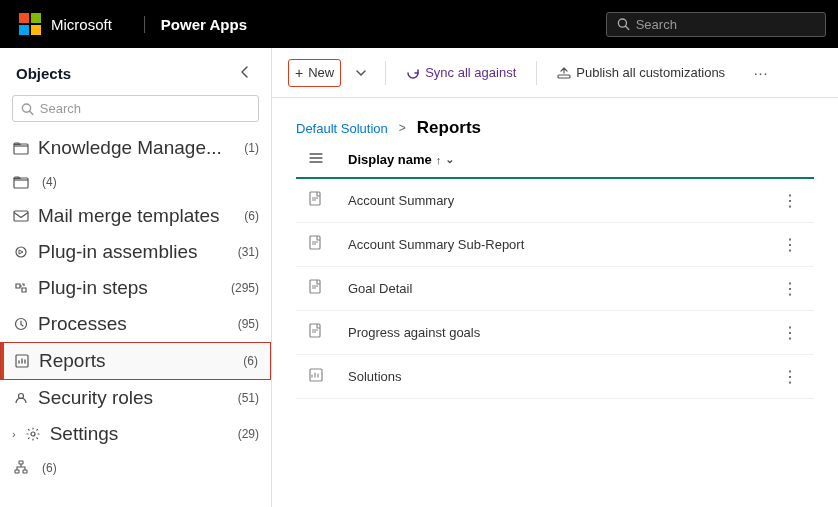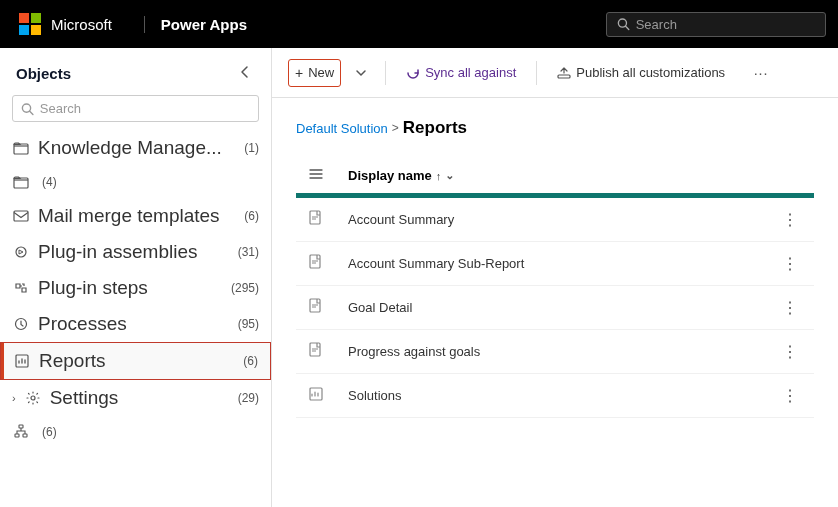--- a/index.html
+++ b/index.html
@@ -237,43 +237,43 @@
     .main-content {
       padding: 20px 24px;
       flex: 1;
       overflow-y: auto;
     }
 
     
     .breadcrumb {
       display: flex;
       align-items: center;
-      gap: 4px;
-      margin-bottom: 20px;
+      gap: 11px;
+      margin-bottom: 4px;
       font-size: 13px;
     }
     .breadcrumb-link {
       color: #0078d4;
       cursor: pointer;
       text-decoration: none;
     }
     .breadcrumb-sep { color: #666; font-size: 12px; }
     .breadcrumb-current { font-size: 17px; font-weight: 600; color: #000; }
 
     
     .data-table {
       width: 100%;
       border-collapse: collapse;
     }
     .data-table th {
       text-align: left;
       padding: 8px 12px;
       font-weight: 600;
       font-size: 13px;
-      border-bottom: 5px solid #0f766e;
+      border-bottom: 2px solid #0f766e;
       color: #000;
     }
     .data-table td {
       padding: 10px 12px;
       border-bottom: 1px solid #f0f0f0;
       font-size: 13px;
       color: #333;
     }
     .th-sort {
       display: flex;
@@ -420,20 +420,30 @@
         <span class="item-icon">
           <svg width="16" height="16" viewBox="0 0 16 16" fill="none">
               <rect x="2" y="2" width="12" height="12" rx="1" stroke="#555" stroke-width="1.2"></rect>
               <path d="M5 10V8M8 10V6M11 10V7" stroke="#555" stroke-width="1.3" stroke-linecap="round"></path>
             </svg>
         </span>
         <span class="item-label">Reports</span>
         <span class="item-count">(6)</span>
       </div>
 
+      <div class="sidebar-item">
+        <span class="item-icon">
+          <svg width="16" height="16" viewBox="0 0 16 16" fill="none">
+              <circle cx="8" cy="6" r="2.5" stroke="#555" stroke-width="1.2"></circle>
+              <path d="M3 13c0-2.76 2.24-5 5-5s5 2.24 5 5" stroke="#555" stroke-width="1.2"></path>
+            </svg>
+        </span>
+        <span class="item-label">Security roles</span>
+        <span class="item-count">(51)</span>
+      </div>
 
       <div class="sidebar-item">
         <span class="chevron-icon">›</span>
         <span class="item-icon">
           <svg width="16" height="16" viewBox="0 0 16 16" fill="none">
               <circle cx="8" cy="8" r="2" stroke="#555" stroke-width="1.2"></circle>
               <path d="M8 2v1M8 13v1M2 8h1M13 8h1M3.5 3.5l.7.7M11.8 11.8l.7.7M3.5 12.5l.7-.7M11.8 4.2l.7-.7" stroke="#555" stroke-width="1.2" stroke-linecap="round"></path>
             </svg>
         </span>
         <span class="item-label">Settings</span>

